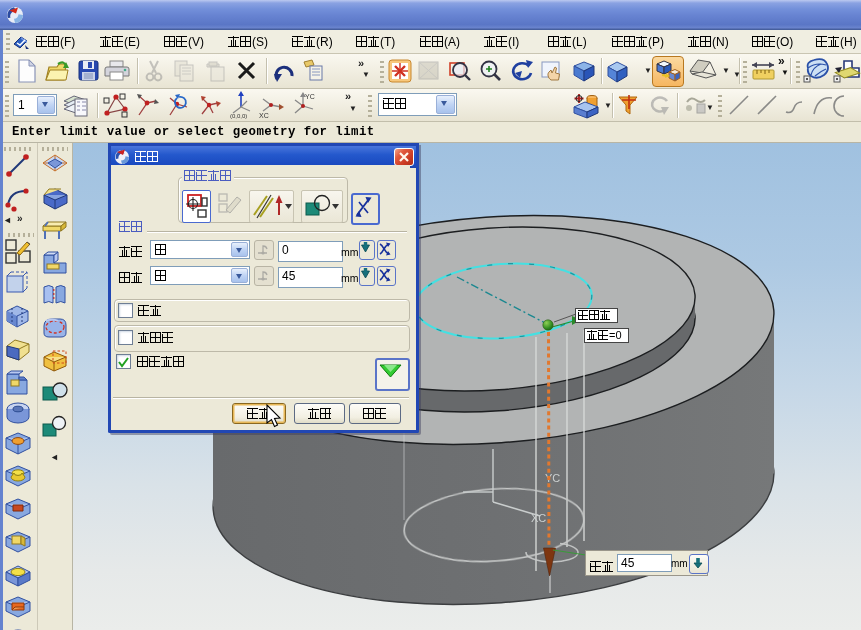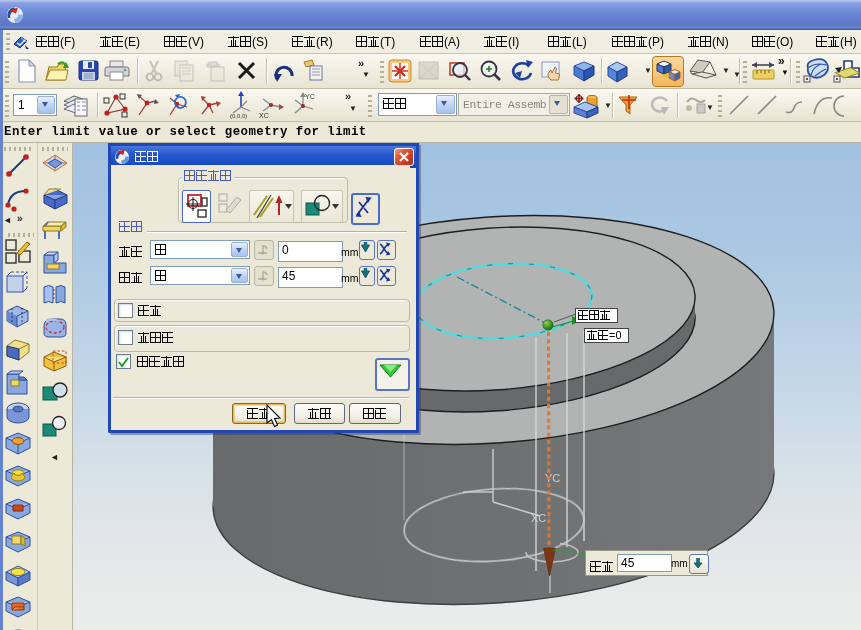--- a/index.html
+++ b/index.html
@@ -2,21 +2,21 @@
 <html><head><meta charset="utf-8"><style>
 html,body{margin:0;padding:0;}
 body{width:861px;height:630px;position:relative;overflow:hidden;background:#ece9d8;font-family:"Liberation Sans",sans-serif;}
 #titlebar{position:absolute;left:0;top:0;width:861px;height:30px;background:linear-gradient(180deg,#bcc9f0 0,#8aa2e2 3px,#7390da 9px,#6884d2 50%,#5a76c6 82%,#6983cd 92%,#3d5590 100%);}
 #titletxt{position:absolute;left:26px;top:8px;color:#fff;font:bold 12.5px "Liberation Mono",monospace;letter-spacing:0.7px;white-space:pre;}
 #menubar{position:absolute;left:0;top:30px;width:861px;height:23px;background:#f0eee1;border-bottom:1px solid #c9c5b2;}
 .mi{position:absolute;top:5px;font-size:12px;color:#000;white-space:nowrap;}
 #tb1{position:absolute;left:0;top:54px;width:861px;height:34px;background:linear-gradient(180deg,#faf8f0,#e8e4d3);border-bottom:1px solid #c2beab;}
 #tb2{position:absolute;left:0;top:89px;width:861px;height:32px;background:linear-gradient(180deg,#faf8f0,#e8e4d3);border-bottom:1px solid #c2beab;}
 #prompt{position:absolute;left:0;top:122px;width:861px;height:20px;background:#ece9d8;border-bottom:1px solid #b8b5a4;}
-#prompttxt{position:absolute;left:4px;top:3px;font:bold 12.4px "Liberation Mono",monospace;color:#000;letter-spacing:0.45px;}
+#prompttxt{position:absolute;left:12px;top:3px;font:bold 12.4px "Liberation Mono",monospace;color:#000;letter-spacing:0.45px;}
 #scene{position:absolute;left:0;top:0;}
 #lbar1{position:absolute;left:0;top:143px;width:37px;height:487px;background:#ece9d8;border-right:1px solid #cdc9b8;}
 #lbar2{position:absolute;left:38px;top:143px;width:34px;height:487px;background:#ece9d8;border-right:1px solid #b8b5a4;}
 .grip{height:4px;margin:2px 4px 1px 4px;background:repeating-linear-gradient(90deg,#b5b09a 0,#b5b09a 2px,transparent 2px,transparent 5px);}
 .vgrip{width:4px;background:repeating-linear-gradient(0deg,#b5b09a 0,#b5b09a 2px,transparent 2px,transparent 5px);}
 
 .z,.y,.w{display:inline-block;width:11px;height:11px;margin:0 1px 0 0;vertical-align:-1px;}
 .z{background:
  linear-gradient(currentColor,currentColor) 0 0/100% 1.35px no-repeat,
  linear-gradient(currentColor,currentColor) 0 5px/100% 1px no-repeat,
@@ -352,24 +352,20 @@
       <circle cx="15" cy="15" r="2" fill="#b02020"></circle>
       <polygon points="12,6 15,1 18,6" fill="#888"></polygon>
       <text x="17" y="8" font-size="7" fill="#333" font-family="Liberation Sans">YC</text>
     </svg>
 <div style="position:absolute;left:345px;top:1px;font:bold 11px 'Liberation Sans';color:#222">»</div>
 <div style="position:absolute;left:349px;top:15px;font-size:8px;color:#222">▼</div>
 <div class="vgrip" style="position:absolute;left:368px;top:4px;height:24px"></div>
 <div class="combo" style="left:378px;top:4px;width:77px;height:21px">
       <span style="position:absolute;left:4px;top:3px;font-size:12px"><i class="z"></i><i class="y"></i></span>
       <span class="arr" style="width:17px"></span>
-    </div>
-<div class="combo" style="left:458px;top:4px;width:110px;height:21px;background:#f2f0e6;border-color:#b0ac9c">
-      <span style="position:absolute;left:4px;top:4px;font:11.5px 'Liberation Mono';color:#8a877c;letter-spacing:-0.5px">Entire Assemb</span>
-      <span class="arr" style="width:17px;background:#e4e0d4;border-color:#b8b4a4"></span>
     </div>
 <svg width="32" height="30" style="position:absolute;left:571px;top:1px">
 <ellipse cx="21" cy="8" rx="5" ry="2.5" fill="#f8b860" stroke="#a06010"></ellipse>
 <path d="M16,8 v8 a5 2.5 0 0 0 10,0 v-8" fill="#f0a030" stroke="#a06010"></path>
 <polygon points="3,17 14,12 27,17 16,22" fill="#a8c4f0" stroke="#3050a0"></polygon>
 <polygon points="3,17 16,22 16,28 3,23" fill="#5a7ed0" stroke="#3050a0"></polygon>
 <polygon points="27,17 16,22 16,28 27,23" fill="#3c64c4" stroke="#203878"></polygon>
 <path d="M8,4 v9 M3.5,8.5 h9" stroke="#b02020" stroke-width="1.8"></path>
       <circle cx="8" cy="8.5" r="3" fill="none" stroke="#222" stroke-width="1"></circle>
 </svg>

